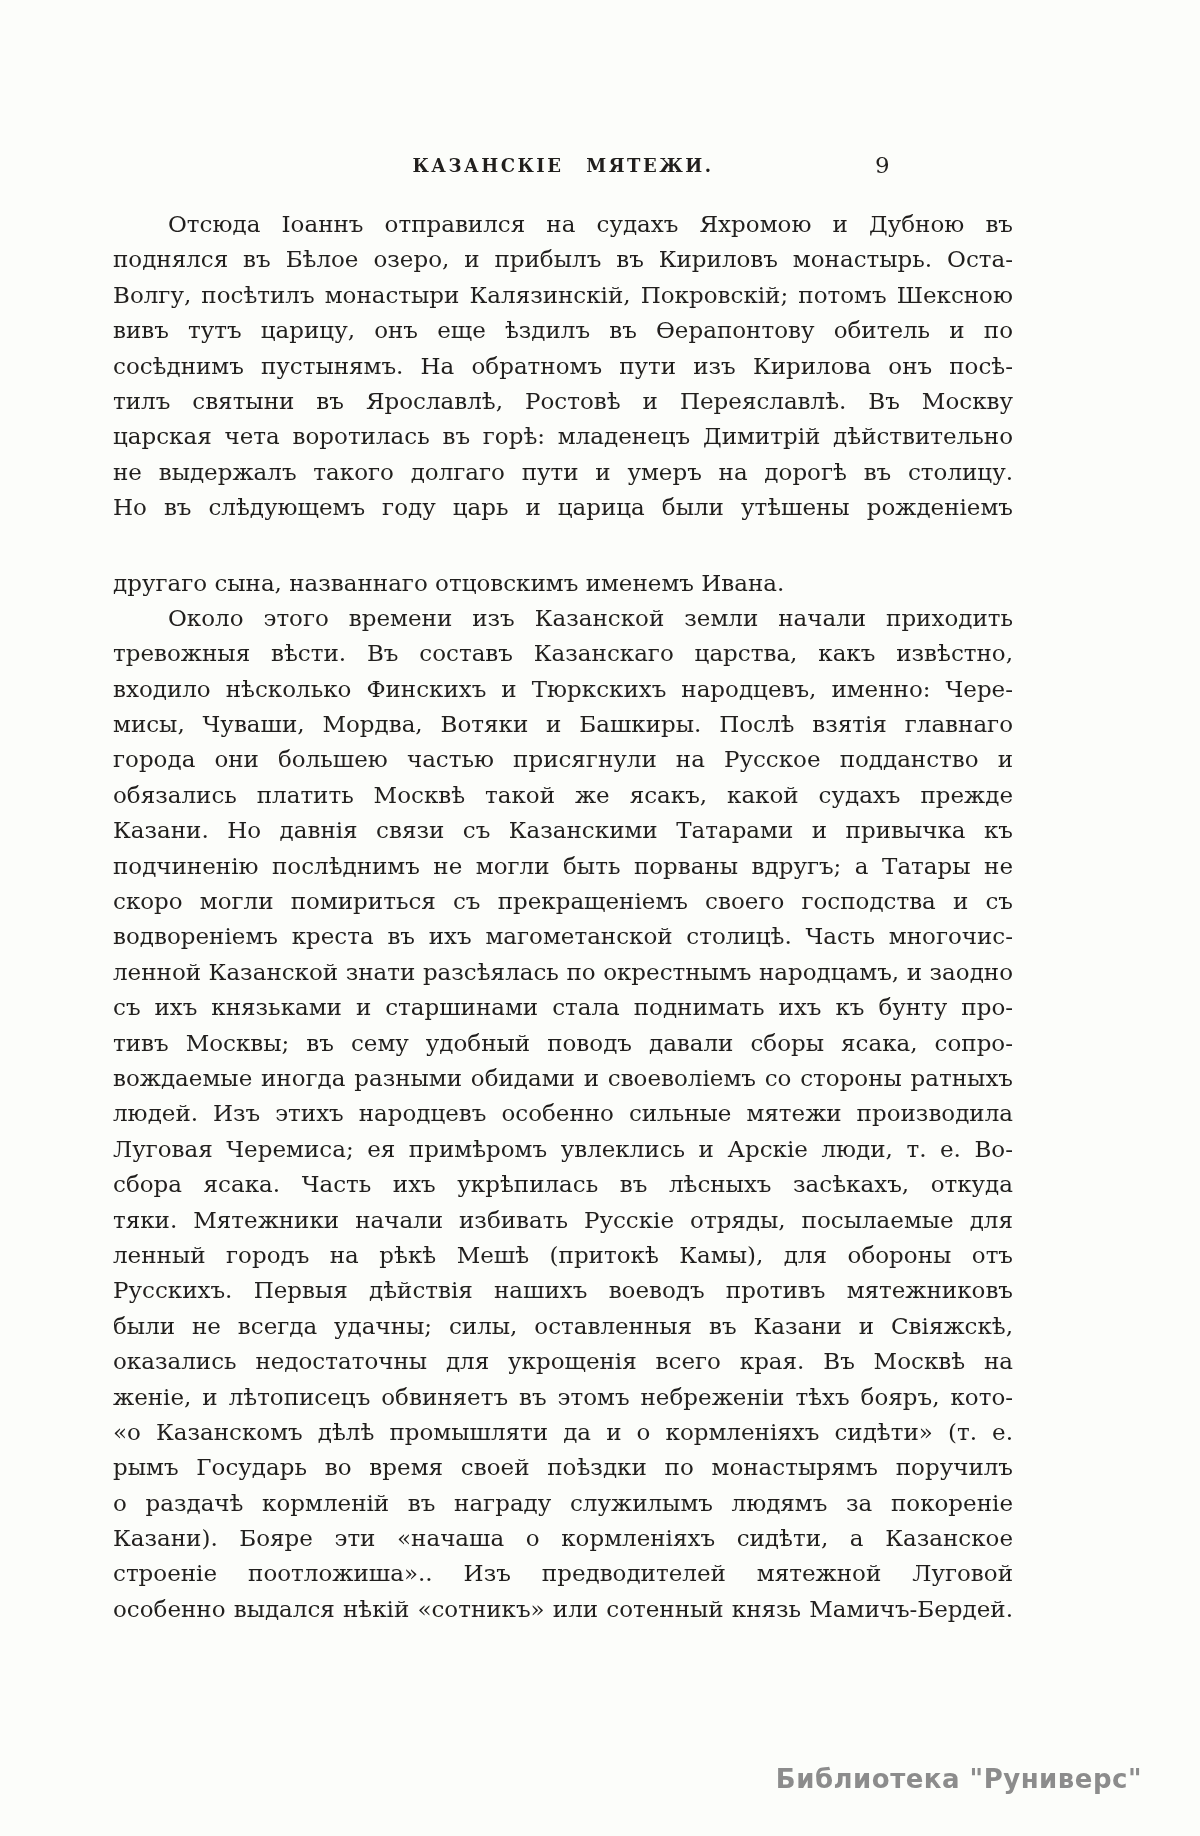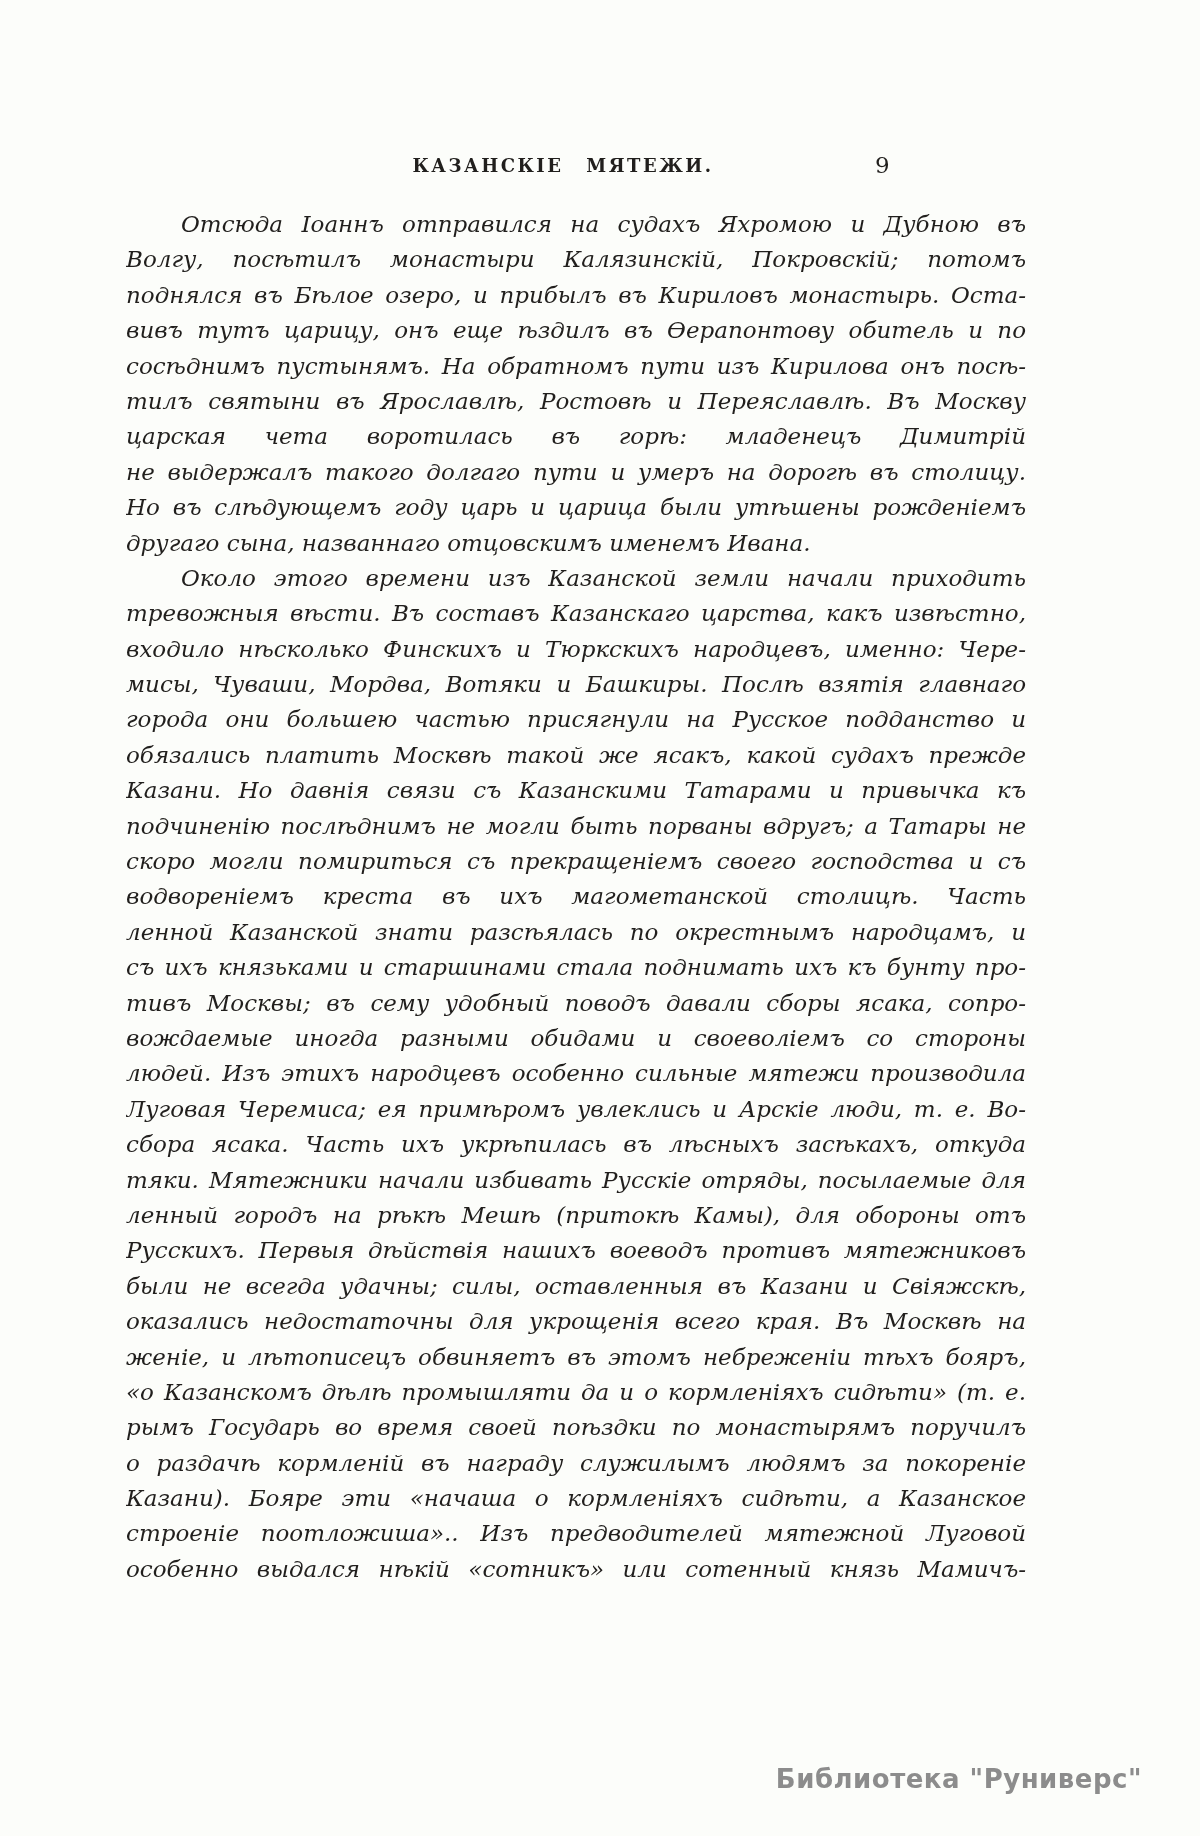--- a/index.html
+++ b/index.html
@@ -39,36 +39,35 @@
   .page-number {
     position: absolute;
     left: 762px;
     top: 0;
     font-size: 23px;
     color: var(--ink, #211f1d);
   }
   .body-text {
     position: absolute;
     top: 207px;
-    left: 126px;
+    left: 113px;
     width: 900px;
     font-size: 23px;
     line-height: 35.4px;
-    font-style: italic;
   }
   .paragraph { margin: 0; }
   .line {
     text-align: justify;
     text-align-last: justify;
     height: 35.4px;
     overflow: hidden;
     white-space: normal;
   }
   .line.indent { padding-left: 55px; }
-  .line.no-justify { text-align-last: left; }
+  .line.no-justify { text-align-last: left; margin-top: 40px; }
   .watermark {
     position: absolute;
     top: 1764px;
     right: 58px;
     font-family: "DejaVu Sans", "Liberation Sans", sans-serif;
     font-weight: bold;
     font-size: 26px;
     letter-spacing: 0.5px;
     color: var(--watermark, #8c8c8c);
   }
@@ -79,22 +78,22 @@
 <div class="page">
 
   <div class="running-header">
     <div class="running-title">КАЗАНСКІЕ МЯТЕЖИ.</div>
     <div class="page-number">9</div>
   </div>
 
   <div class="body-text">
       <div class="paragraph">
         <div class="line indent">Отсюда Іоаннъ отправился на судахъ Яхромою и Дубною въ</div>
+        <div class="line">поднялся въ Бѣлое озеро, и прибылъ въ Кириловъ монастырь. Оста-</div>
         <div class="line">Волгу, посѣтилъ монастыри Калязинскій, Покровскій; потомъ Шексною</div>
-        <div class="line">поднялся въ Бѣлое озеро, и прибылъ въ Кириловъ монастырь. Оста-</div>
         <div class="line">вивъ тутъ царицу, онъ еще ѣздилъ въ Ѳерапонтову обитель и по</div>
         <div class="line">сосѣднимъ пустынямъ. На обратномъ пути изъ Кирилова онъ посѣ-</div>
         <div class="line">тилъ святыни въ Ярославлѣ, Ростовѣ и Переяславлѣ. Въ Москву</div>
         <div class="line">царская чета воротилась въ горѣ: младенецъ Димитрій дѣйствительно</div>
         <div class="line">не выдержалъ такого долгаго пути и умеръ на дорогѣ въ столицу.</div>
         <div class="line">Но въ слѣдующемъ году царь и царица были утѣшены рожденіемъ</div>
         <div class="line no-justify">другаго сына, названнаго отцовскимъ именемъ Ивана.</div>
       </div>
       <div class="paragraph">
         <div class="line indent">Около этого времени изъ Казанской земли начали приходить</div>

